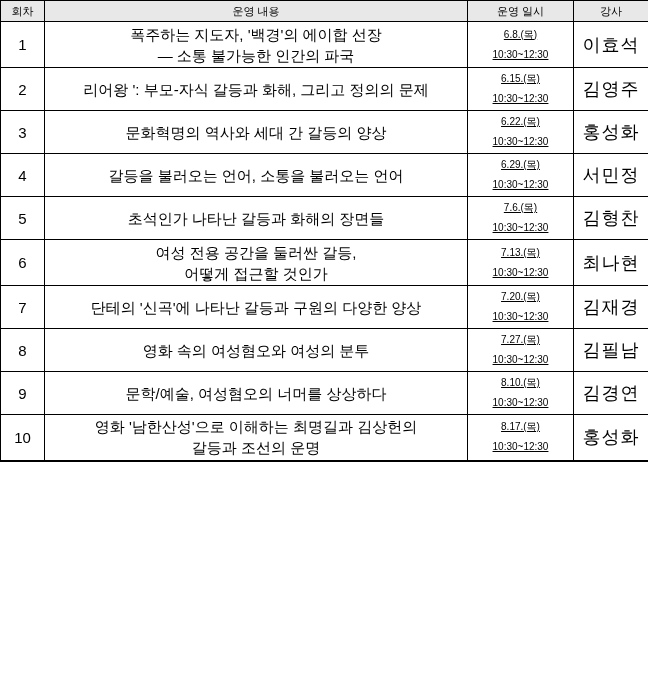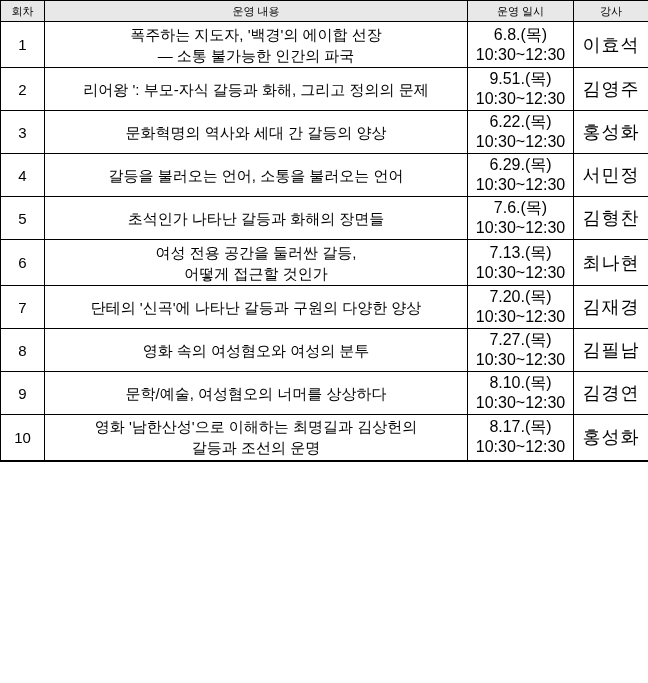--- a/index.html
+++ b/index.html
@@ -47,22 +47,23 @@
   }
   td.cell-content{
     font-size:15px;
     line-height:21px;
     margin-top:34px;
   }
   td.cell-content .content-line{
     white-space:nowrap;
   }
   td.cell-date{
-    font-size:16px;
+    font-size:10px;
     line-height:20px;
+    text-decoration:underline;
   }
   td.cell-date .date-line,
   td.cell-date .time-line{
     white-space:nowrap;
   }
   td.cell-instructor{
     font-size:18px;
     letter-spacing:1px;
   }
 </style>
@@ -97,21 +98,21 @@
             <div class="time-line">10:30~12:30</div>
           </td>
           <td class="cell-instructor">이효석</td>
         </tr>
         <tr class="row-single">
           <td class="cell-no">2</td>
           <td class="cell-content">
             <div class="content-line">리어왕 ': 부모-자식 갈등과 화해, 그리고 정의의 문제</div>
           </td>
           <td class="cell-date">
-            <div class="date-line">9.51.(목)</div>
+            <div class="date-line">6.15.(목)</div>
             <div class="time-line">10:30~12:30</div>
           </td>
           <td class="cell-instructor">김영주</td>
         </tr>
         <tr class="row-single">
           <td class="cell-no">3</td>
           <td class="cell-content">
             <div class="content-line">문화혁명의 역사와 세대 간 갈등의 양상</div>
           </td>
           <td class="cell-date">

